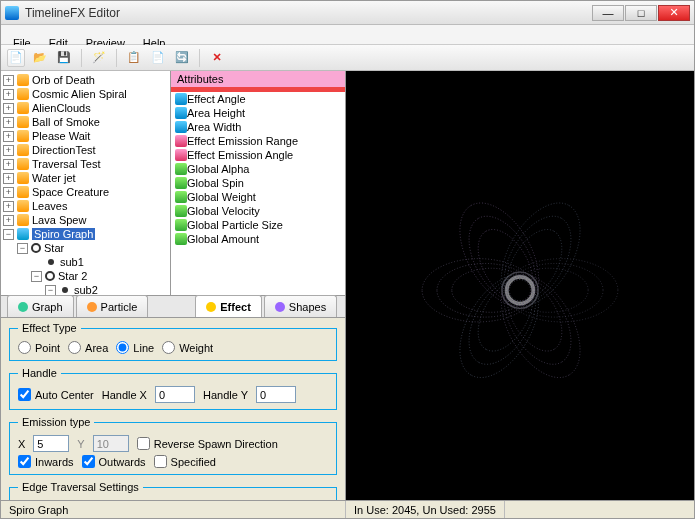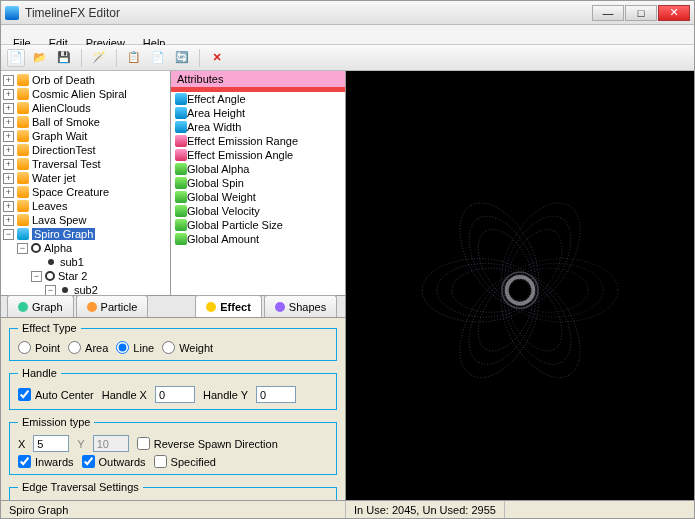--- a/index.html
+++ b/index.html
@@ -105,21 +105,21 @@
             <span class="lbl">AlienClouds</span>
           </div>
           <div class="tree-item" style="padding-left: 2px;">
             <span class="expander ">+</span>
             <span class="ticon fx"></span>
             <span class="lbl">Ball of Smoke</span>
           </div>
           <div class="tree-item" style="padding-left: 2px;">
             <span class="expander ">+</span>
             <span class="ticon fx"></span>
-            <span class="lbl">Graph Wait</span>
+            <span class="lbl">Please Wait</span>
           </div>
           <div class="tree-item" style="padding-left: 2px;">
             <span class="expander ">+</span>
             <span class="ticon fx"></span>
             <span class="lbl">DirectionTest</span>
           </div>
           <div class="tree-item" style="padding-left: 2px;">
             <span class="expander ">+</span>
             <span class="ticon fx"></span>
             <span class="lbl">Traversal Test</span>
@@ -145,21 +145,21 @@
             <span class="lbl">Lava Spew</span>
           </div>
           <div class="tree-item selected" style="padding-left: 2px;">
             <span class="expander ">−</span>
             <span class="ticon fxsel"></span>
             <span class="lbl">Spiro Graph</span>
           </div>
           <div class="tree-item" style="padding-left: 16px;">
             <span class="expander ">−</span>
             <span class="ticon ring"></span>
-            <span class="lbl">Alpha</span>
+            <span class="lbl">Star</span>
           </div>
           <div class="tree-item" style="padding-left: 30px;">
             <span class="expander blank"></span>
             <span class="ticon dot"></span>
             <span class="lbl">sub1</span>
           </div>
           <div class="tree-item" style="padding-left: 30px;">
             <span class="expander ">−</span>
             <span class="ticon ring"></span>
             <span class="lbl">Star 2</span>

